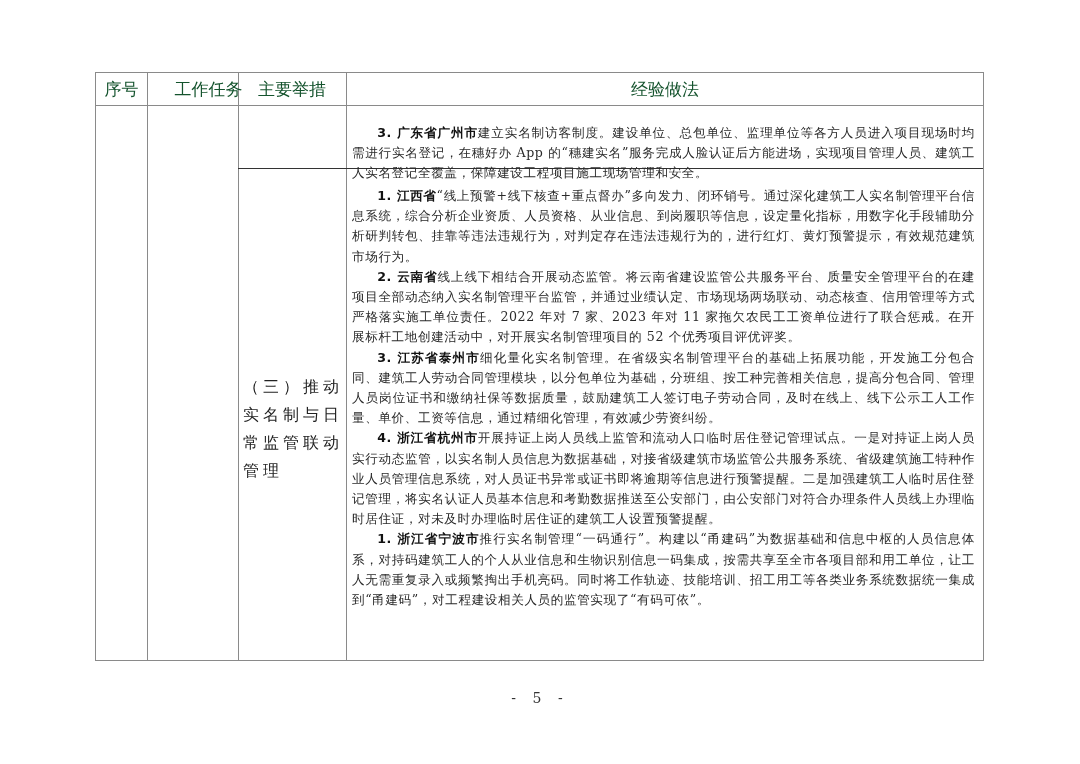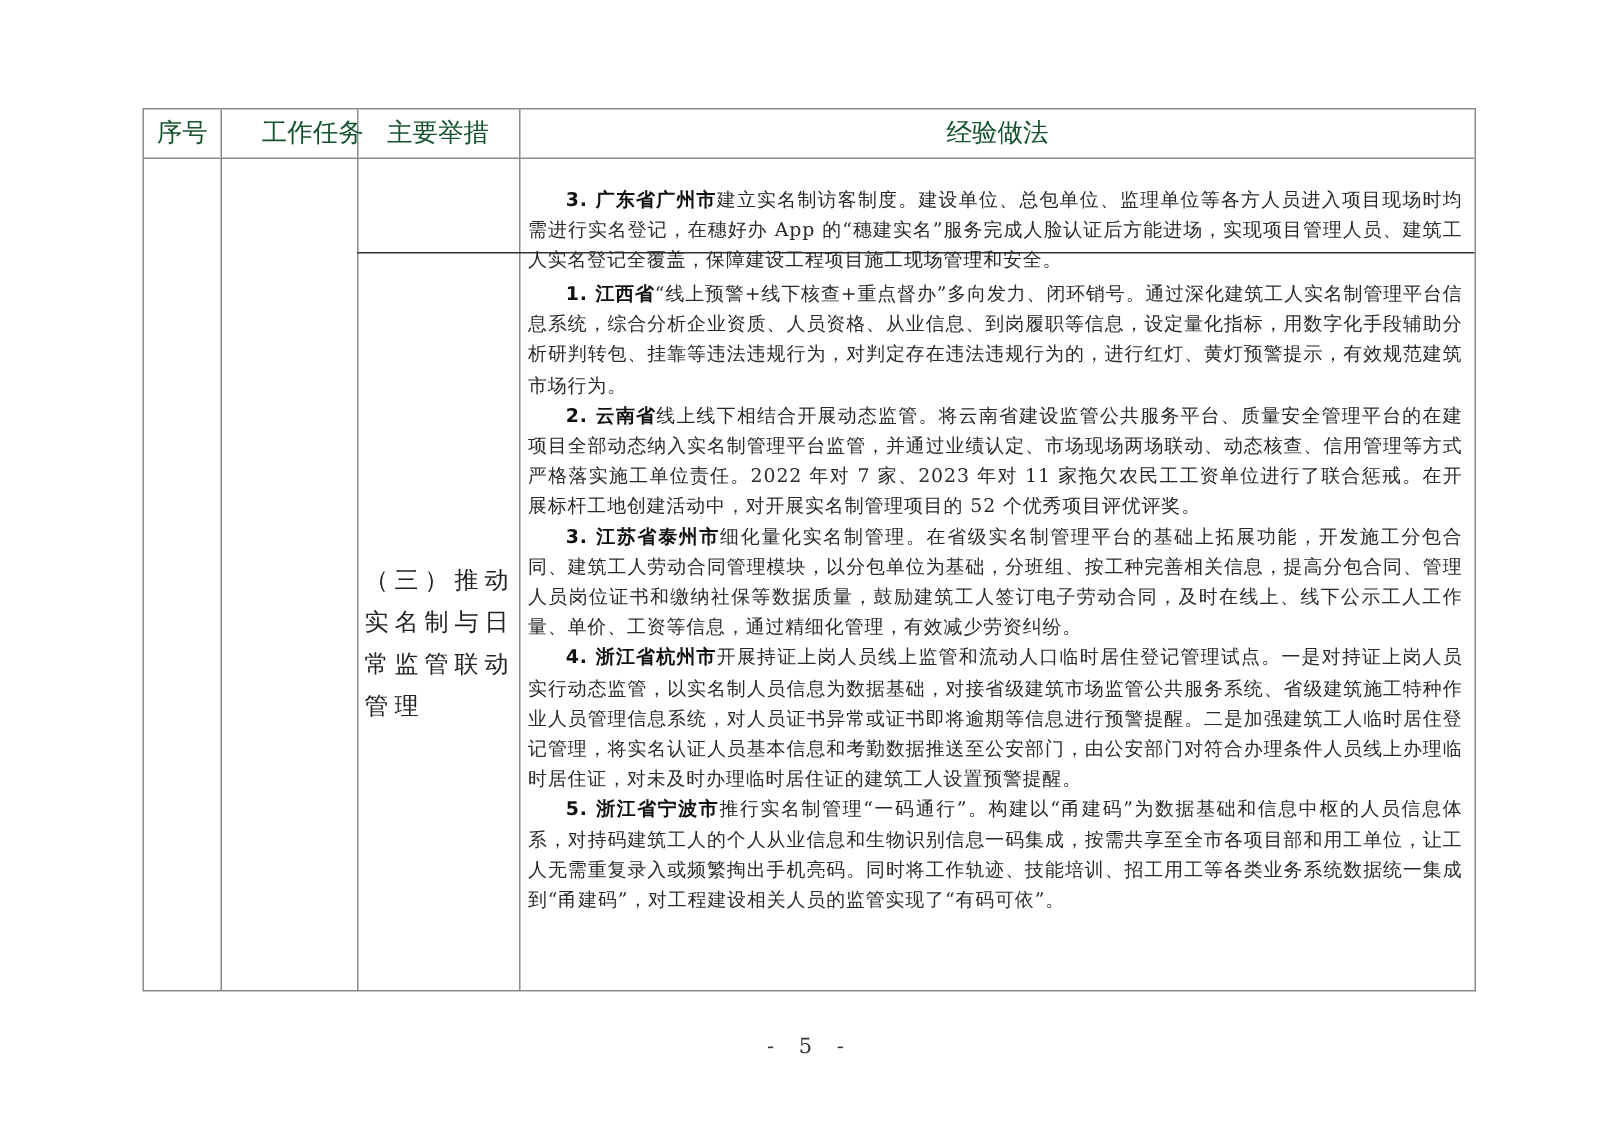--- a/index.html
+++ b/index.html
@@ -41,17 +41,17 @@
   <div class="hcell" style="left:250px; width:638px;">经验做法</div>
 
   <div class="measure">（三）推动实名制与日常监管联动管理</div>
 
   <div class="items">
     <div class="item first" style="height:57px;"><b>3. 广东省广州市</b><span>建立实名制访客制度。建设单位、总包单位、监理单位等各方人员进入项目现场时均需进行实名登记，在穗好办 App 的“穗建实名”服务完成人脸认证后方能进场，实现项目管理人员、建筑工人实名登记全覆盖，保障建设工程项目施工现场管理和安全。</span></div>
     <div class="item" style="padding-top:6px;"><b>1. 江西省</b><span>“线上预警+线下核查+重点督办”多向发力、闭环销号。通过深化建筑工人实名制管理平台信息系统，综合分析企业资质、人员资格、从业信息、到岗履职等信息，设定量化指标，用数字化手段辅助分析研判转包、挂靠等违法违规行为，对判定存在违法违规行为的，进行红灯、黄灯预警提示，有效规范建筑市场行为。</span></div>
     <div class="item"><b>2. 云南省</b><span>线上线下相结合开展动态监管。将云南省建设监管公共服务平台、质量安全管理平台的在建项目全部动态纳入实名制管理平台监管，并通过业绩认定、市场现场两场联动、动态核查、信用管理等方式严格落实施工单位责任。2022 年对 7 家、2023 年对 11 家拖欠农民工工资单位进行了联合惩戒。在开展标杆工地创建活动中，对开展实名制管理项目的 52 个优秀项目评优评奖。</span></div>
     <div class="item"><b>3. 江苏省泰州市</b><span>细化量化实名制管理。在省级实名制管理平台的基础上拓展功能，开发施工分包合同、建筑工人劳动合同管理模块，以分包单位为基础，分班组、按工种完善相关信息，提高分包合同、管理人员岗位证书和缴纳社保等数据质量，鼓励建筑工人签订电子劳动合同，及时在线上、线下公示工人工作量、单价、工资等信息，通过精细化管理，有效减少劳资纠纷。</span></div>
     <div class="item"><b>4. 浙江省杭州市</b><span>开展持证上岗人员线上监管和流动人口临时居住登记管理试点。一是对持证上岗人员实行动态监管，以实名制人员信息为数据基础，对接省级建筑市场监管公共服务系统、省级建筑施工特种作业人员管理信息系统，对人员证书异常或证书即将逾期等信息进行预警提醒。二是加强建筑工人临时居住登记管理，将实名认证人员基本信息和考勤数据推送至公安部门，由公安部门对符合办理条件人员线上办理临时居住证，对未及时办理临时居住证的建筑工人设置预警提醒。</span></div>
-    <div class="item"><b>5. 浙江省宁波市</b><span>推行实名制管理“一码通行”。构建以“甬建码”为数据基础和信息中枢的人员信息体系，对持码建筑工人的个人从业信息和生物识别信息一码集成，按需共享至全市各项目部和用工单位，让工人无需重复录入或频繁掏出手机亮码。同时将工作轨迹、技能培训、招工用工等各类业务系统数据统一集成到“甬建码”，对工程建设相关人员的监管实现了“有码可依”。</span></div>
+    <div class="item"><b>1. 浙江省宁波市</b><span>推行实名制管理“一码通行”。构建以“甬建码”为数据基础和信息中枢的人员信息体系，对持码建筑工人的个人从业信息和生物识别信息一码集成，按需共享至全市各项目部和用工单位，让工人无需重复录入或频繁掏出手机亮码。同时将工作轨迹、技能培训、招工用工等各类业务系统数据统一集成到“甬建码”，对工程建设相关人员的监管实现了“有码可依”。</span></div>
   </div>
 </div>
 
 <div class="page-num">- 5 -</div>
 
 </body></html>

